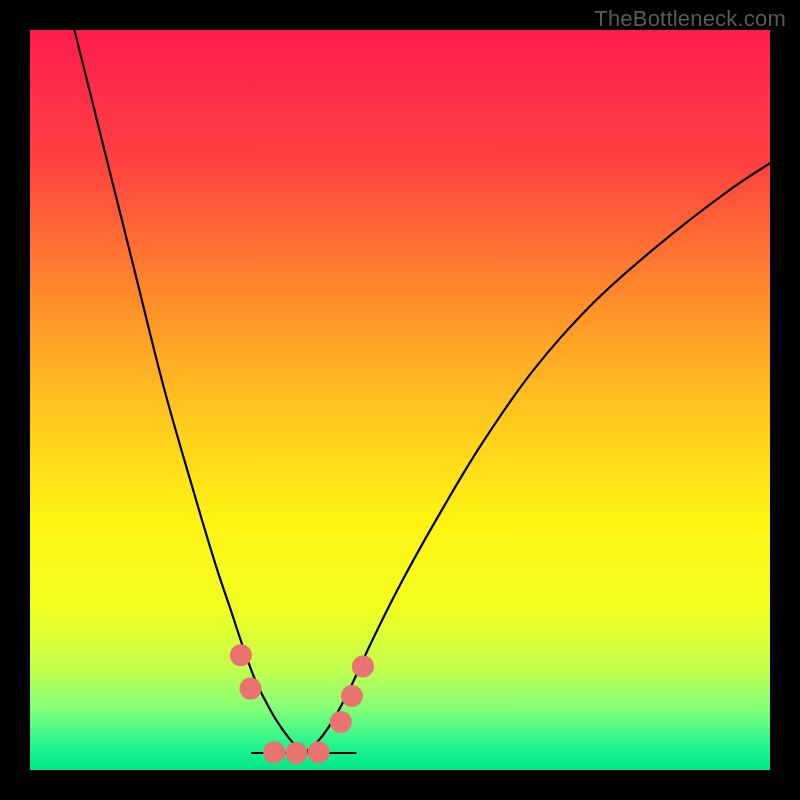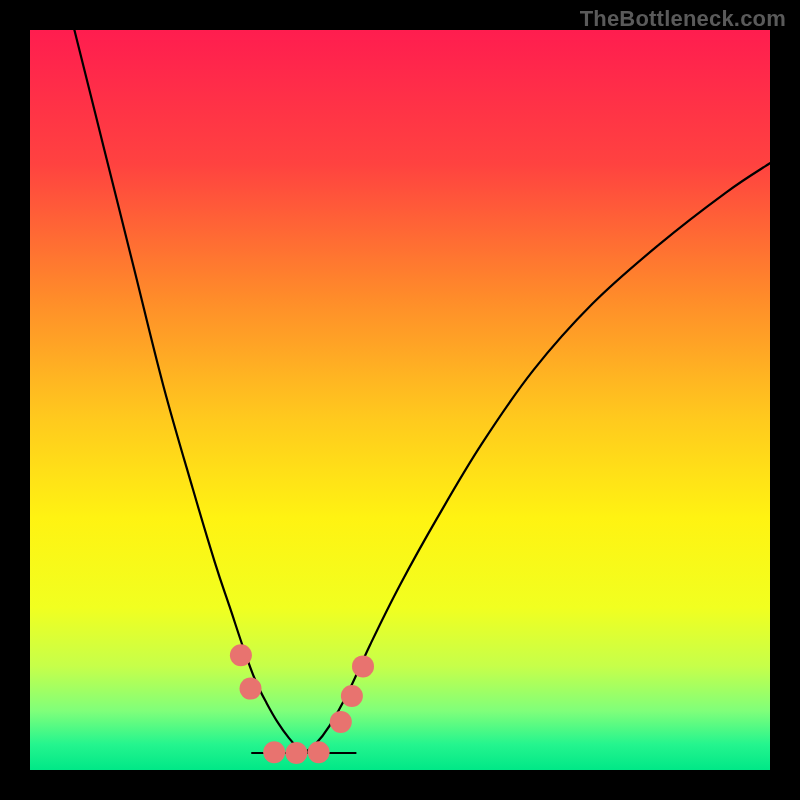--- a/index.html
+++ b/index.html
@@ -11,21 +11,21 @@
     font-family: Arial, Helvetica, sans-serif;
     overflow: hidden;
     position: relative;
   }
   .watermark {
     position: absolute;
     top: 6px;
     right: 14px;
     color: #5a5a5a;
     font-size: 22px;
-    font-weight: 700;
+    font-weight: 400;
     z-index: 10;
     letter-spacing: 0.2px;
   }
   .plot-frame {
     position: absolute;
     left: 30px;
     top: 30px;
     width: 740px;
     height: 740px;
     background: #000;

